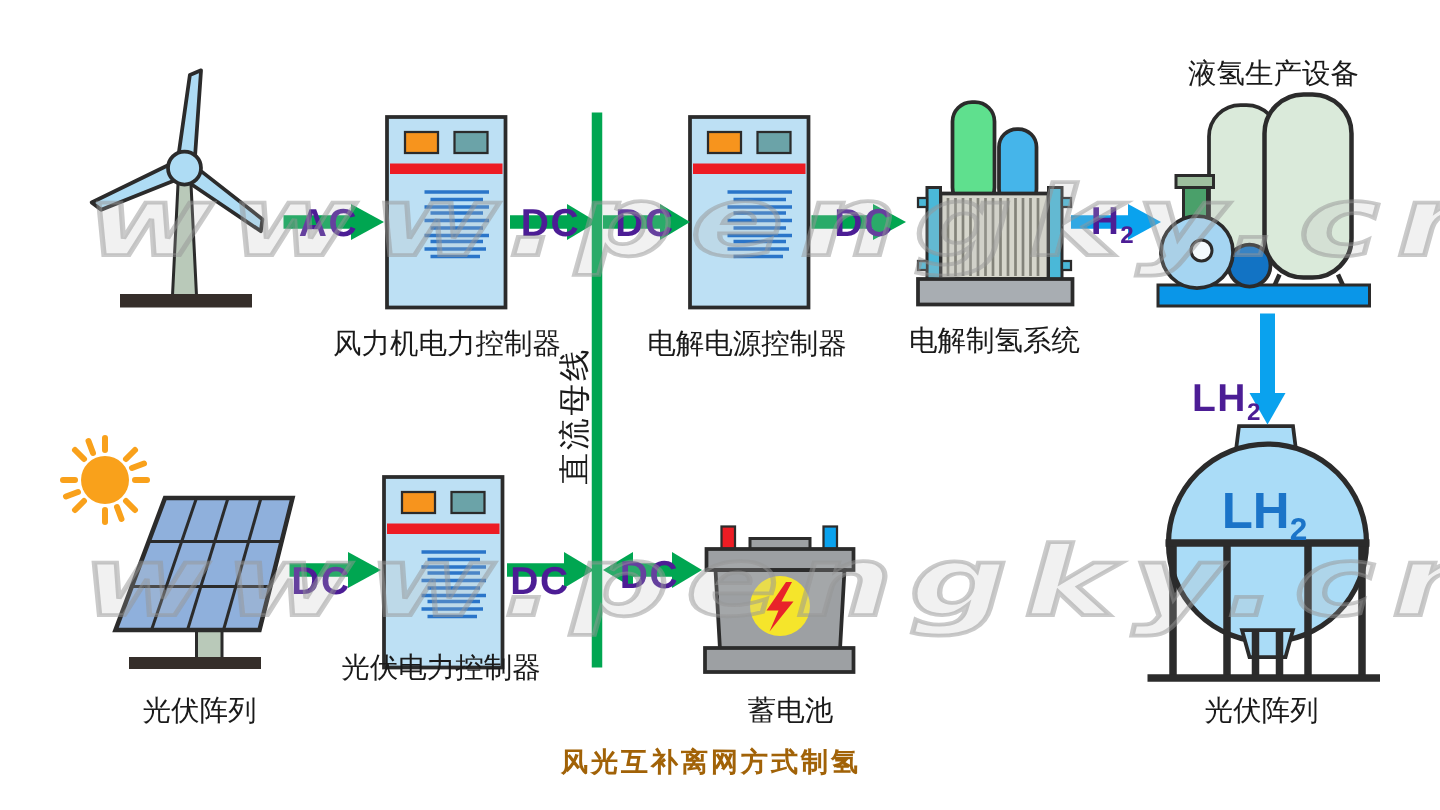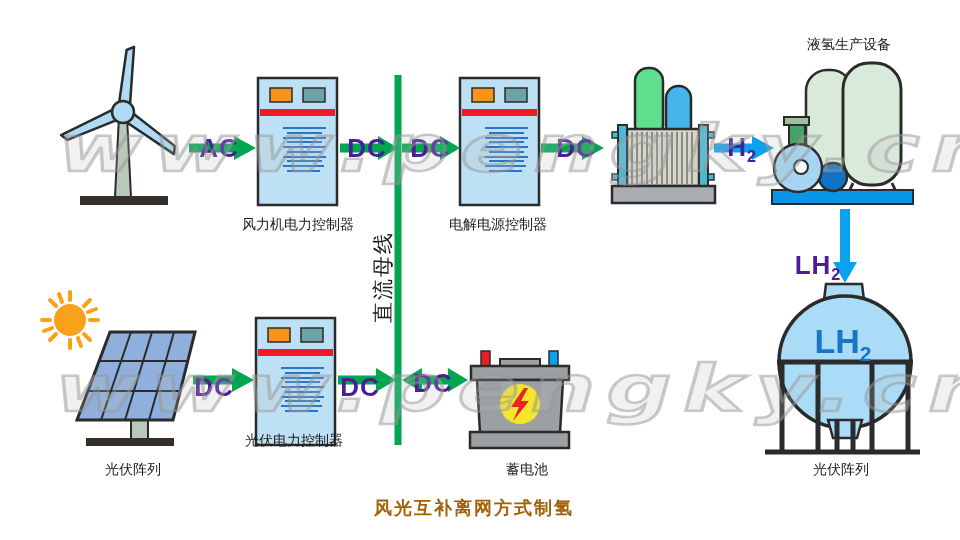--- a/index.html
+++ b/index.html
@@ -3,21 +3,21 @@
 <meta charset="utf-8">
 <style>
   html,body{margin:0;padding:0;background:#ffffff;}
   #stage{
     position:relative;width:960px;height:540px;background:#ffffff;overflow:hidden;
     font-family:"Liberation Sans","DejaVu Sans",sans-serif;color:#1a1a1a;
   }
   #diagram-svg{position:absolute;left:0;top:0;z-index:1;}
   .lbl{
     position:absolute;z-index:5;transform:translateX(-50%);
-    font-size:14px;font-weight:500;white-space:nowrap;color:#1a1a1a;
+    font-size:19px;font-weight:500;white-space:nowrap;color:#1a1a1a;
   }
   .flow{
     position:absolute;z-index:5;transform:translateX(-50%);
     font-size:26px;font-weight:700;letter-spacing:1px;white-space:nowrap;color:#4c1d95;margin-top:19px;
   }
   .flow sub{font-size:0.62em;}
   .bus-label{
     position:absolute;z-index:5;left:383px;top:277px;
     transform:translate(-50%,-50%) rotate(-90deg);
     font-size:21px;font-weight:500;letter-spacing:2px;white-space:nowrap;color:#1a1a1a;
@@ -247,20 +247,21 @@
   <div class="flow" style="left:742px;top:113px"><span>H</span><sub>2</sub></div>
   <div class="flow" style="left:818px;top:231px"><span>LH</span><sub>2</sub></div>
   <div class="flow" style="left:214px;top:353px">DC</div>
   <div class="flow" style="left:360px;top:353px">DC</div>
   <div class="flow" style="left:433px;top:349px">DC</div>
 
   <div class="bus-label">直流母线</div>
 
   <div class="lbl" style="left:298px;top:216px">风力机电力控制器</div>
   <div class="lbl" style="left:498px;top:216px">电解电源控制器</div>
+  <div class="lbl" style="left:663px;top:214px">电解制氢系统</div>
   <div class="lbl" style="left:849px;top:36px">液氢生产设备</div>
   <div class="lbl" style="left:841px;top:461px">光伏阵列</div>
   <div class="lbl" style="left:133px;top:461px">光伏阵列</div>
   <div class="lbl" style="left:294px;top:432px">光伏电力控制器</div>
   <div class="lbl" style="left:527px;top:461px">蓄电池</div>
 
   <div class="tank-text"><span>LH</span><sub>2</sub></div>
 
   <div class="title">风光互补离网方式制氢</div>
 

